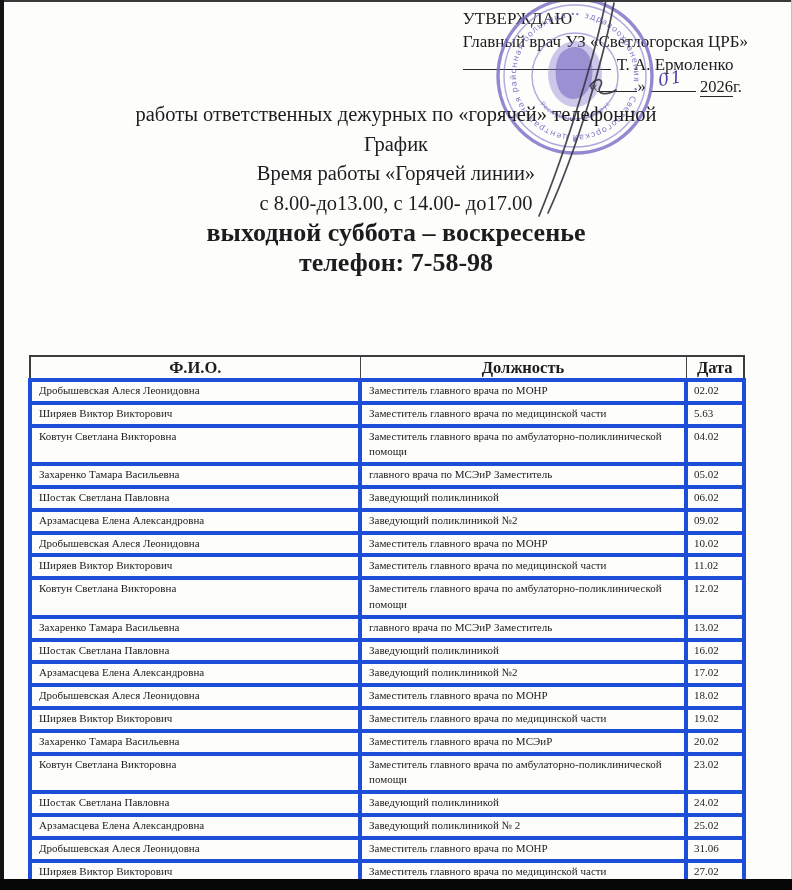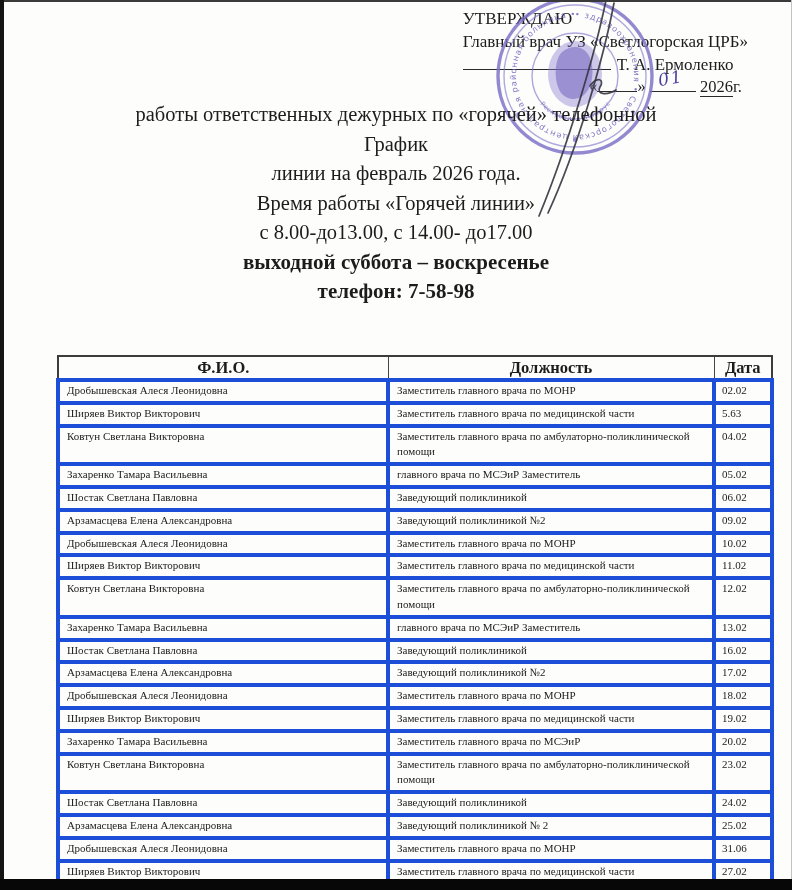--- a/index.html
+++ b/index.html
@@ -33,24 +33,24 @@
   .ring-thin{fill:none;stroke:#7b6fc6;stroke-width:1.4;opacity:.6;}
   .ringtext{fill:#6f63bd;font-size:8.2px;font-family:"DejaVu Sans",sans-serif;letter-spacing:.9px;opacity:.85;}
   .ringtext2{fill:#6f63bd;font-size:6.5px;font-family:"DejaVu Sans",sans-serif;letter-spacing:.6px;opacity:.7;}
   .emblem{fill:#8a7ed0;opacity:.42;}
   .emblem2{fill:#7265c0;opacity:.55;}
   .stampdot{fill:#7b6fc6;opacity:.7;}
   .signature path{fill:none;stroke:#35353f;stroke-width:1.7;stroke-linecap:round;opacity:.9;}
 
   
   .title-block{position:absolute;top:100px;left:0;width:100%;text-align:center;font-size:20.5px;line-height:29.5px;}
-  .title-block .bold{font-weight:bold;font-size:21px;}
-
-  
-  .tbl-wrap{position:absolute;top:355px;left:56px;}
+  .title-block .bold{font-weight:bold;font-size:26px;}
+
+  
+  .tbl-wrap{position:absolute;top:355px;left:28px;}
   table{border-collapse:collapse;table-layout:fixed;width:714px;border:2px solid #3c3c3c;}
   col.c-fio{width:330px;} col.c-pos{width:326px;} col.c-date{width:58px;}
   th{border:1px solid #454545;font-size:16.5px;font-weight:bold;padding:1px 4px;line-height:19px;}
   td{border:4px solid #1d4ed8;font-size:11px;line-height:15.8px;padding:1px 6px 2px 7px;vertical-align:top;}
   td.cell-date{padding-left:6px;padding-right:2px;}
   th.h-date{}
 </style>
 </head>
 <body>
 
@@ -84,21 +84,20 @@
     <g class="signature">
       <path d="M128 6 C118 56 90 152 61 222"></path>
       <path d="M136 9 C126 62 100 154 70 219"></path>
       <path d="M112 92 c7 -10 15 -7 10 1 c-4 7 6 9 16 3"></path>
     </g>
   </svg>
 
   <div class="title-block">
     <div>работы ответственных дежурных по «горячей» телефонной</div>
     <div>График</div>
-    <div>линии на февраль 2026 года.</div>
     <div>Время работы «Горячей линии»</div>
     <div>с 8.00-до13.00, с 14.00- до17.00</div>
     <div class="bold">выходной суббота – воскресенье</div>
     <div class="bold">телефон: 7-58-98</div>
   </div>
 
   <div class="tbl-wrap">
     <table>
       <colgroup>
           <col class="c-fio">

